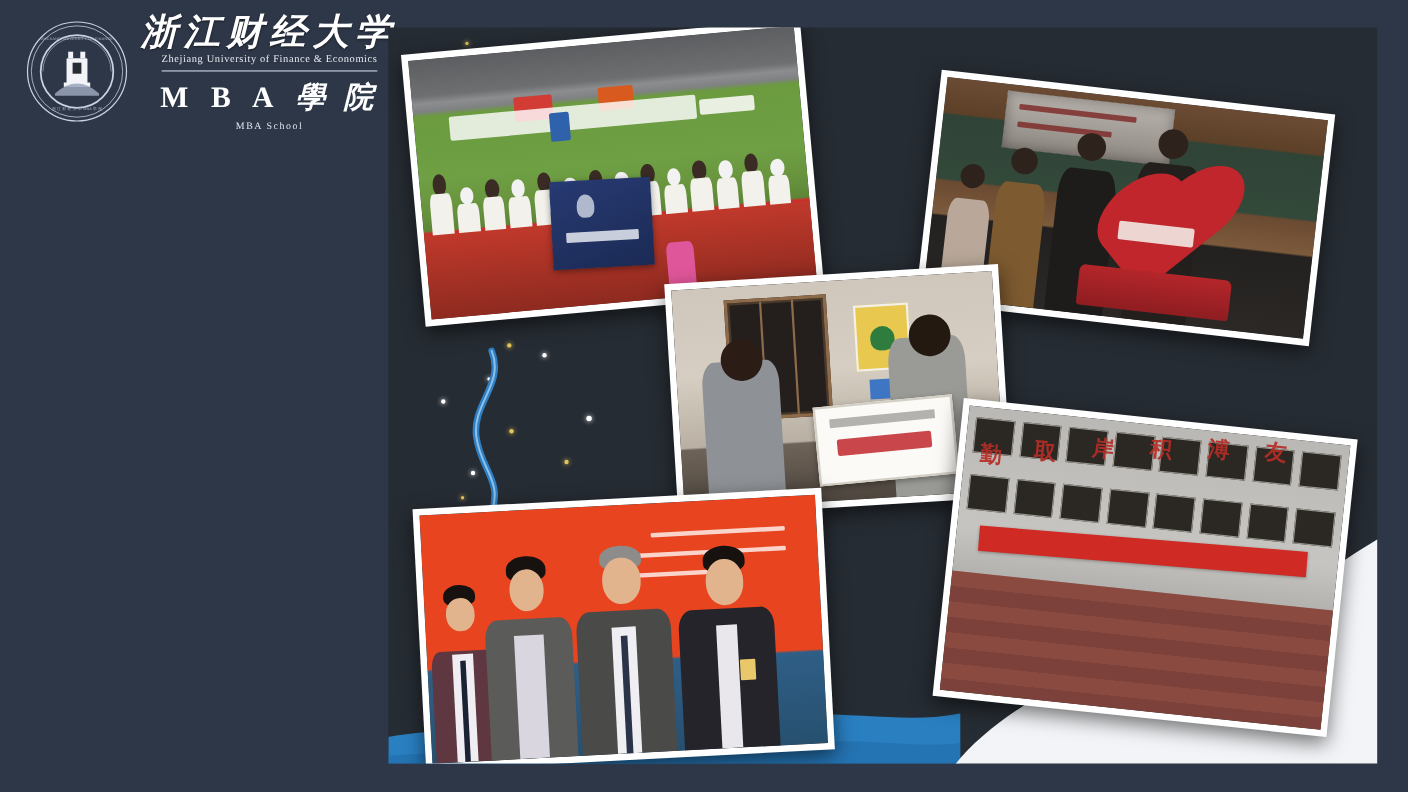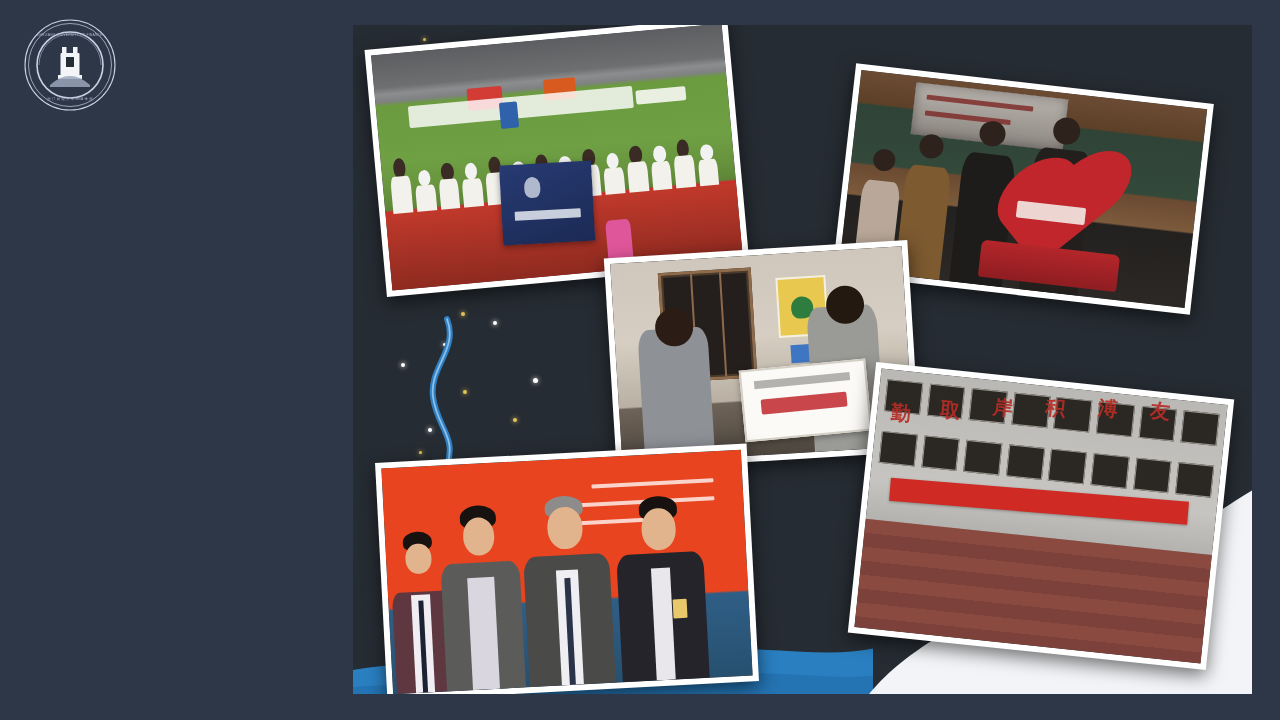--- a/index.html
+++ b/index.html
@@ -320,20 +320,30 @@
         <g fill="none" stroke="#b9c3d6" stroke-width="0.55">
           <path d="M17 48 A31 31 0 0 1 79 48"></path>
         </g>
         <g fill="#aab5c8" font-family="Liberation Sans, sans-serif" font-size="3.4" letter-spacing="0.2">
           <text x="48" y="19" text-anchor="middle">ZHEJIANG UNIVERSITY OF FINANCE</text>
           <text x="48" y="83" text-anchor="middle">浙 江 财 经 大 学 MBA 学 院</text>
         </g>
       </svg>
     </div>
 
+    <div class="brand-text">
+      <div class="cn-main">浙江财经大学</div>
+      <div class="en-sub">Zhejiang University of Finance &amp; Economics</div>
+      <div class="rule"></div>
+      <div class="mba-line">
+        <span class="mba-en">M B A</span>
+        <span class="mba-cn">學 院</span>
+      </div>
+      <div class="mba-sub">MBA School</div>
+    </div>
   </div>
 
   <div class="panel">
 
     <div class="star" style="left:283px; top:18px;  width:4px; height:4px;"></div>
     <div class="star gold" style="left:70px;  top:13px;  width:3px; height:3px;"></div>
     <div class="star gold" style="left:108px; top:287px; width:4px; height:4px;"></div>
     <div class="star" style="left:48px;  top:338px; width:4px; height:4px;"></div>
     <div class="star" style="left:140px; top:296px; width:4px; height:4px;"></div>
     <div class="star gold" style="left:110px; top:365px; width:4px; height:4px;"></div>

